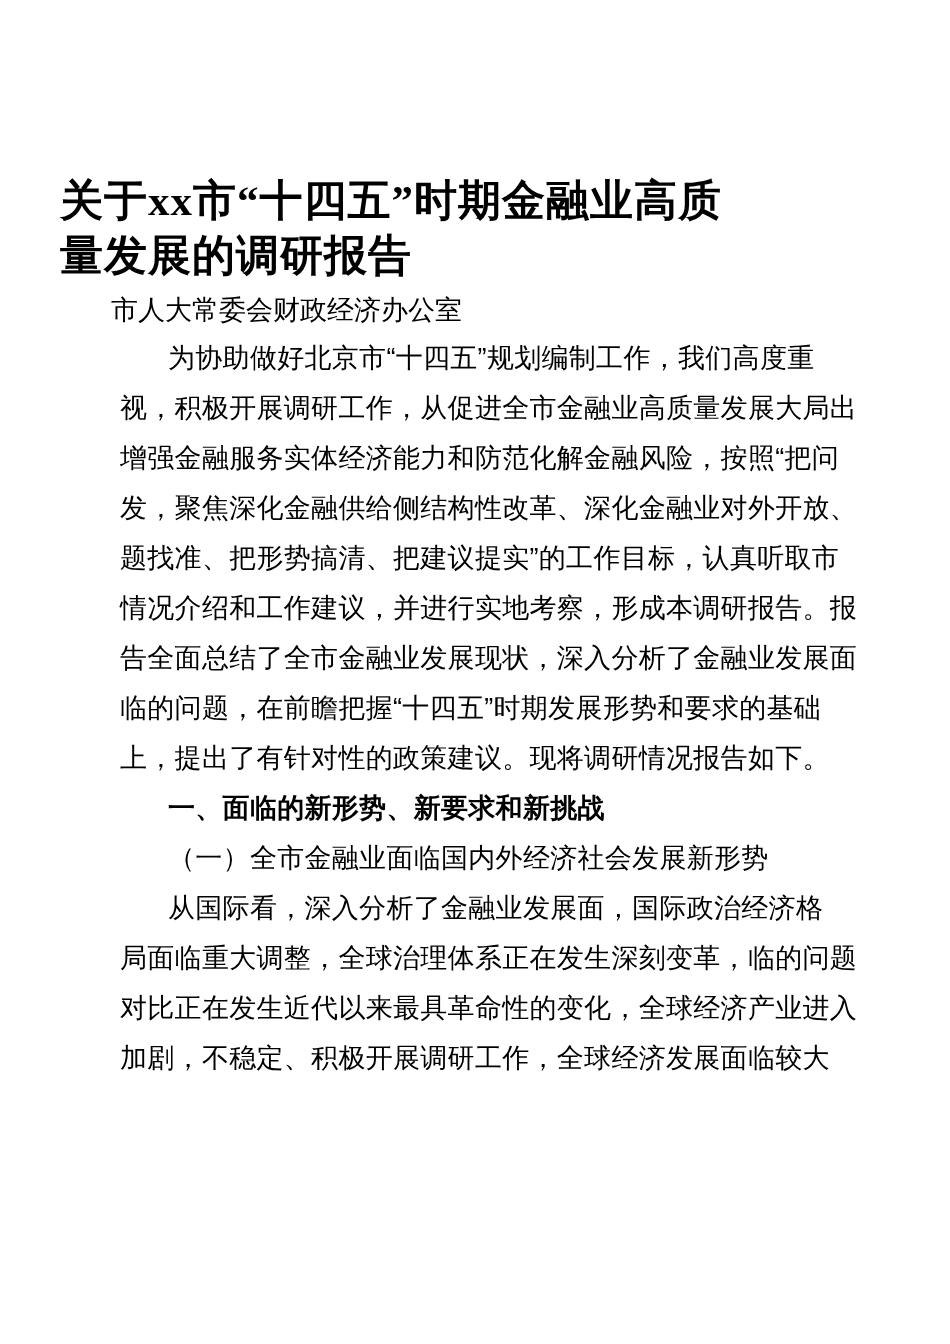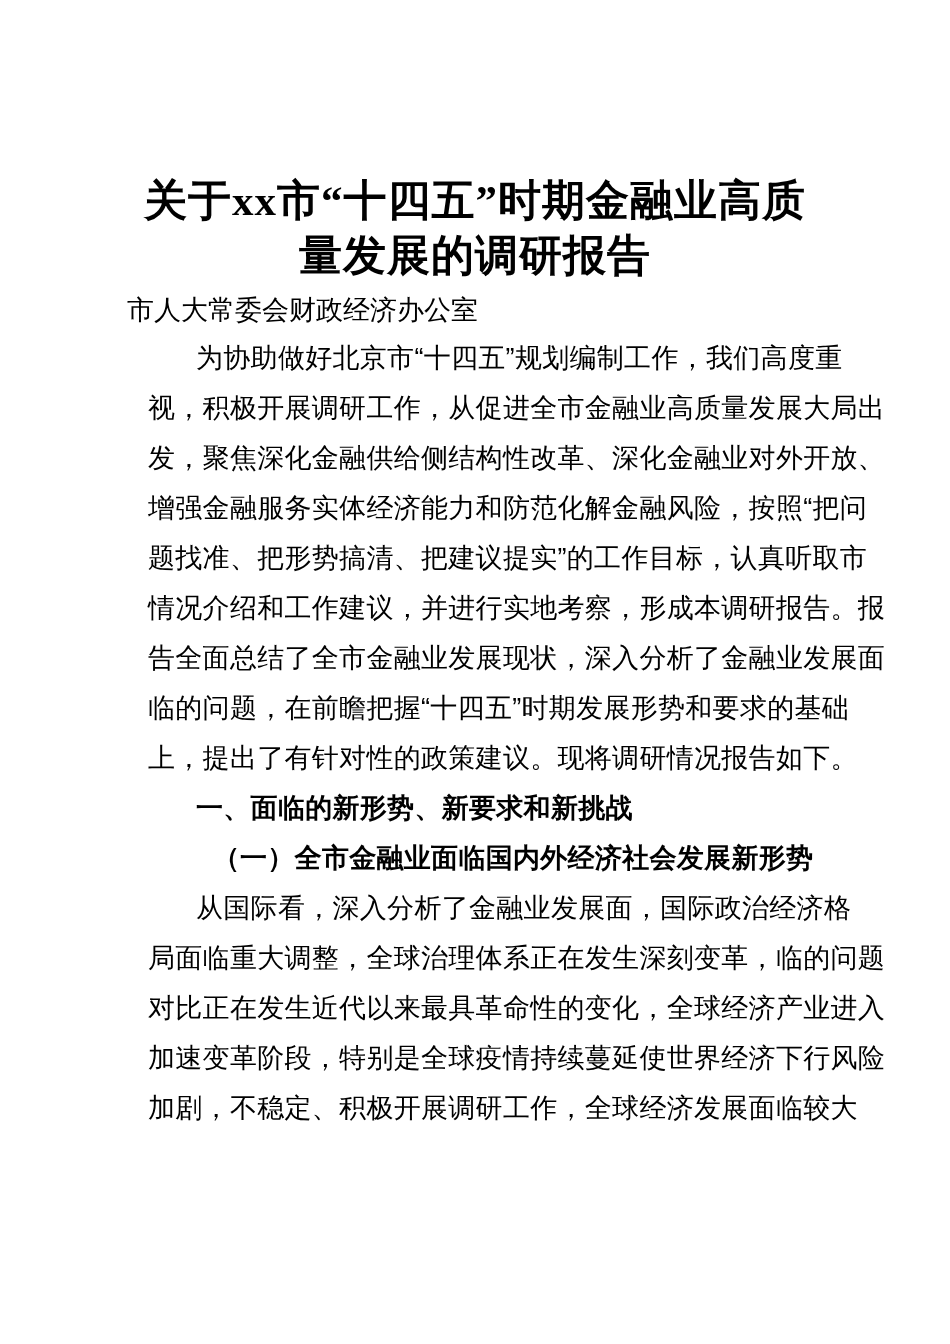--- a/index.html
+++ b/index.html
@@ -12,89 +12,86 @@
     width: 950px;
     height: 1344px;
     background: #ffffff;
     color: #000000;
     overflow: hidden;
     font-family: "Liberation Sans", sans-serif;
   }
   .title {
     margin: 0;
     padding: 173px 60px 0 60px;
-    text-align: center;
+    text-align: left;
     font-family: "Liberation Serif", serif;
     font-weight: 700;
     font-size: 43px;
     line-height: 55px;
     letter-spacing: 1px;
   }
   .title-line { display: block; }
   .byline {
-    margin: 4px 0 0 16px;
+    margin: 4px 0 0 0;
     padding-left: 111px; 
     font-size: 27px;
     line-height: 46px;
     font-weight: 400;
   }
   .body-text {
     padding: 0 120px;
   }
   .para { margin: 0; }
   .line {
     display: block;
     height: 50px;
     line-height: 50px;
     font-size: 27px;
     letter-spacing: 0.3px;
     white-space: nowrap;
-    margin-left: 28px;
   }
   .indent { padding-left: 48px; }
   .heading {
     font-weight: 700;
   }
   .subheading {
-    font-weight: 700;
-    text-align: center;
+    font-weight: 400;
   }
 </style>
 </head>
 <body>
 
 <div class="page">
 
   <h1 class="title">
     <span class="title-line">关于xx市“十四五”时期金融业高质</span>
     <span class="title-line">量发展的调研报告</span>
   </h1>
 
   <p class="byline">市人大常委会财政经济办公室</p>
 
   <div class="body-text">
 
     <div class="para">
       <span class="line indent">为协助做好北京市“十四五”规划编制工作，我们高度重</span>
       <span class="line">视，积极开展调研工作，从促进全市金融业高质量发展大局出</span>
+      <span class="line">增强金融服务实体经济能力和防范化解金融风险，按照“把问</span>
       <span class="line">发，聚焦深化金融供给侧结构性改革、深化金融业对外开放、</span>
-      <span class="line">增强金融服务实体经济能力和防范化解金融风险，按照“把问</span>
       <span class="line">题找准、把形势搞清、把建议提实”的工作目标，认真听取市</span>
       <span class="line">情况介绍和工作建议，并进行实地考察，形成本调研报告。报</span>
       <span class="line">告全面总结了全市金融业发展现状，深入分析了金融业发展面</span>
       <span class="line">临的问题，在前瞻把握“十四五”时期发展形势和要求的基础</span>
       <span class="line">上，提出了有针对性的政策建议。现将调研情况报告如下。</span>
     </div>
 
     <div class="line indent heading">一、面临的新形势、新要求和新挑战</div>
 
     <div class="line indent subheading">（一）全市金融业面临国内外经济社会发展新形势</div>
 
     <div class="para">
       <span class="line indent">从国际看，深入分析了金融业发展面，国际政治经济格</span>
       <span class="line">局面临重大调整，全球治理体系正在发生深刻变革，临的问题</span>
       <span class="line">对比正在发生近代以来最具革命性的变化，全球经济产业进入</span>
-      <span class="line">加速变革阶段，特别是全球疫情持续蔓延使世界经济下行风险</span>
       <span class="line">加剧，不稳定、积极开展调研工作，全球经济发展面临较大</span>
     </div>
 
   </div>
 </div>
 
 </body></html>

